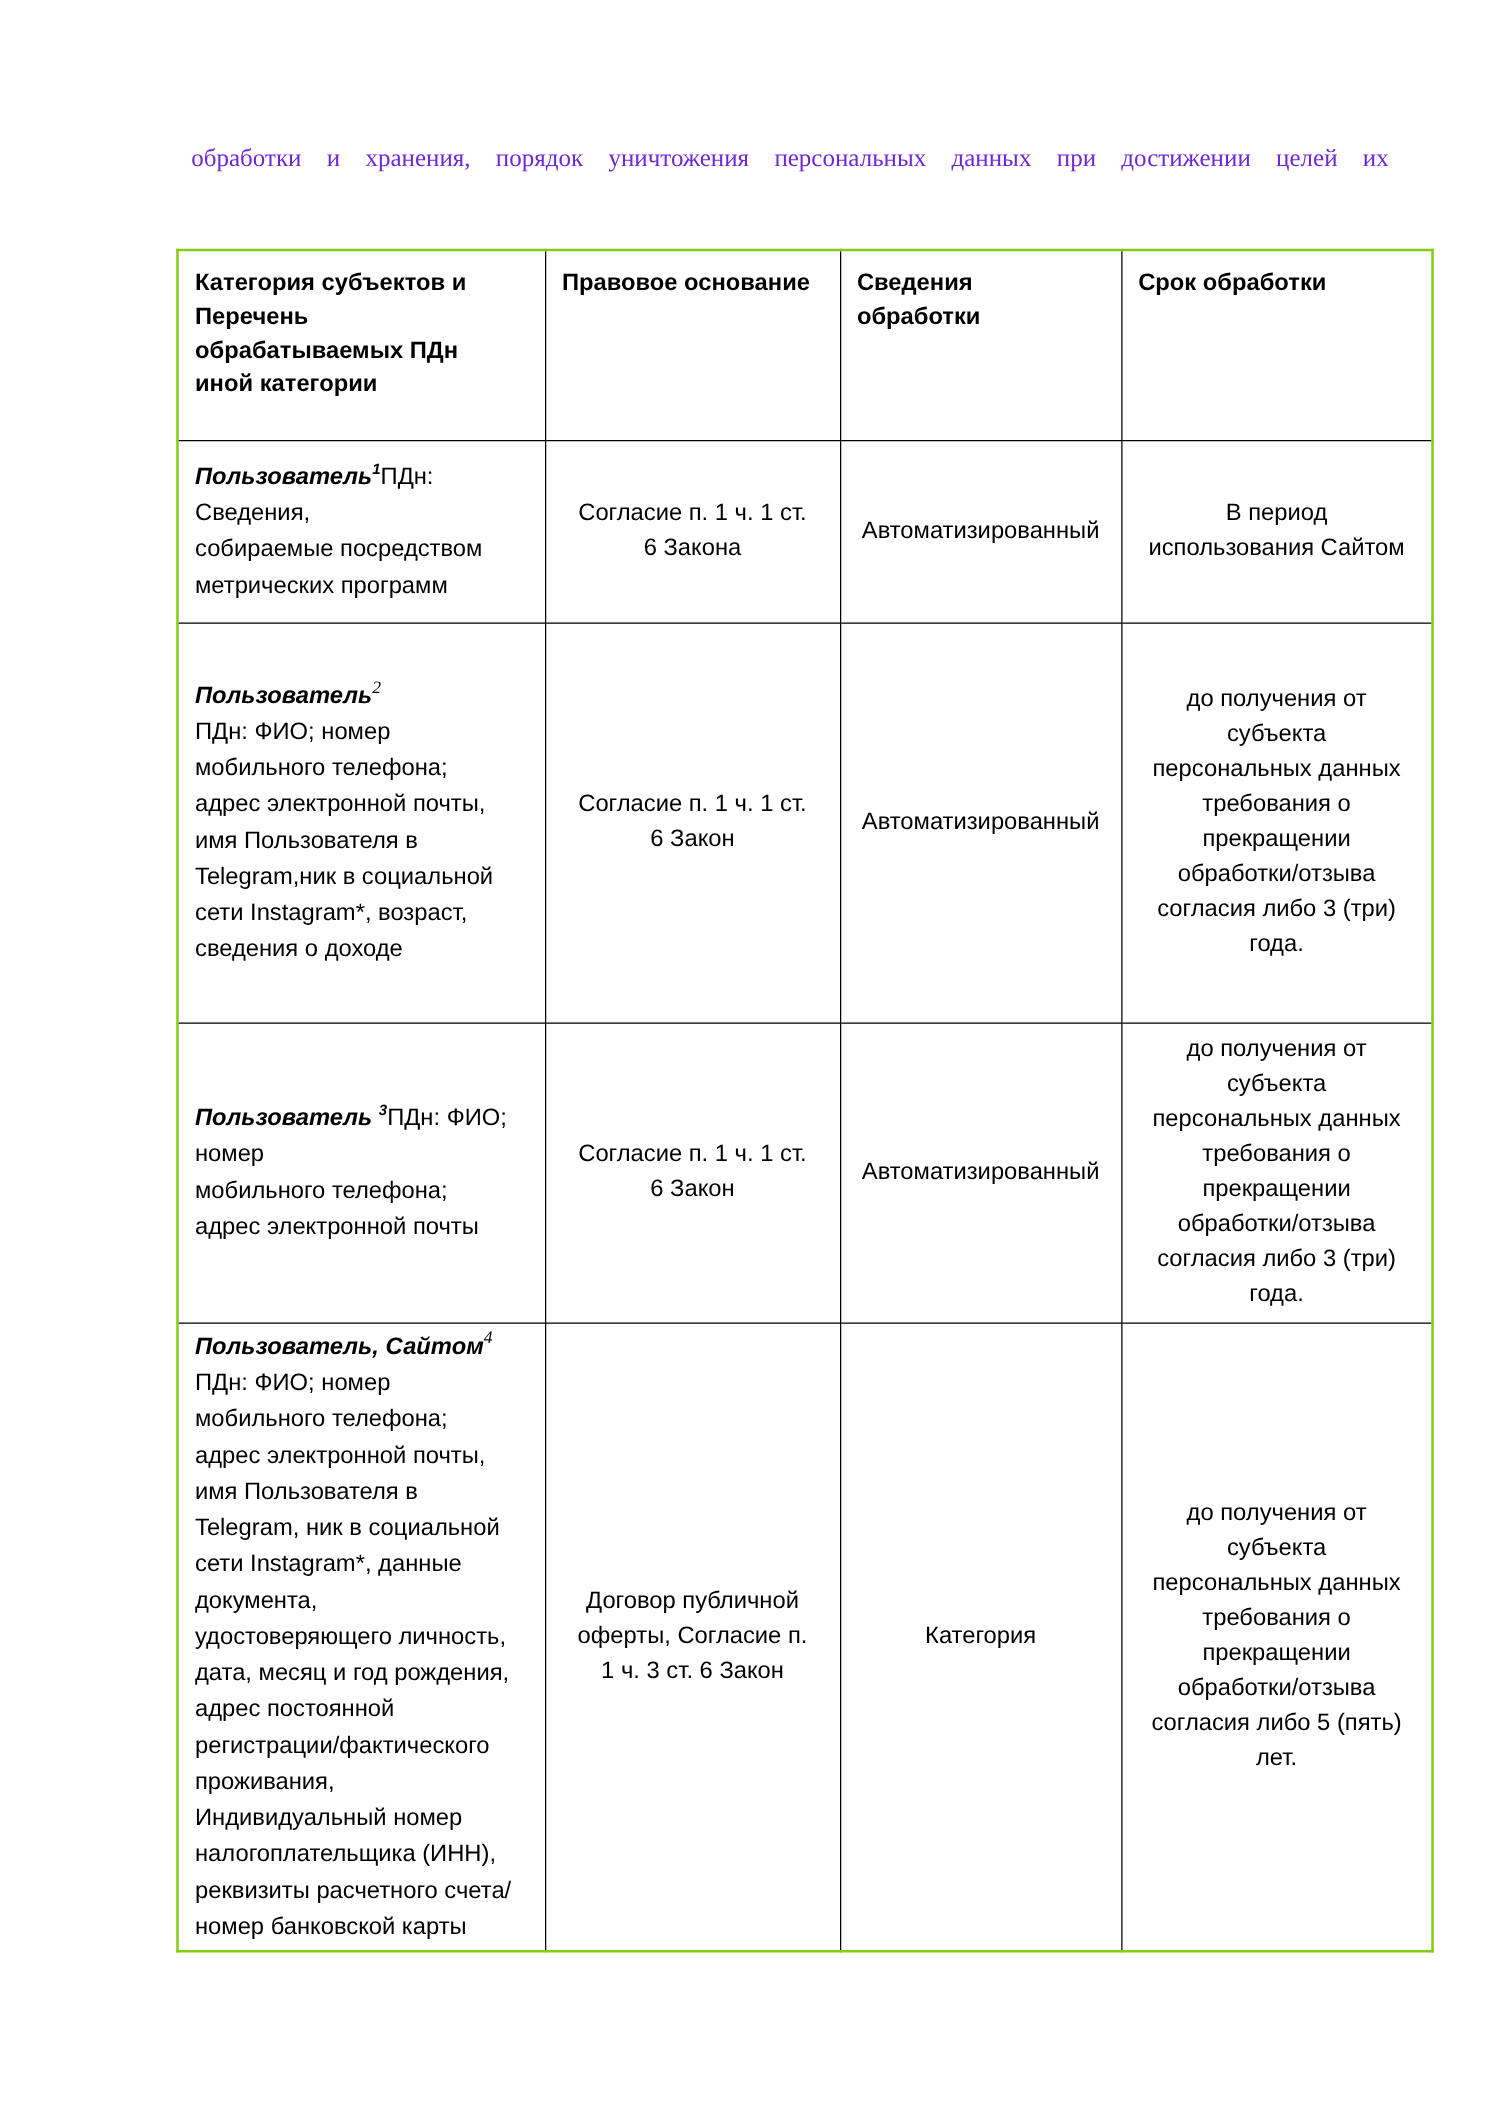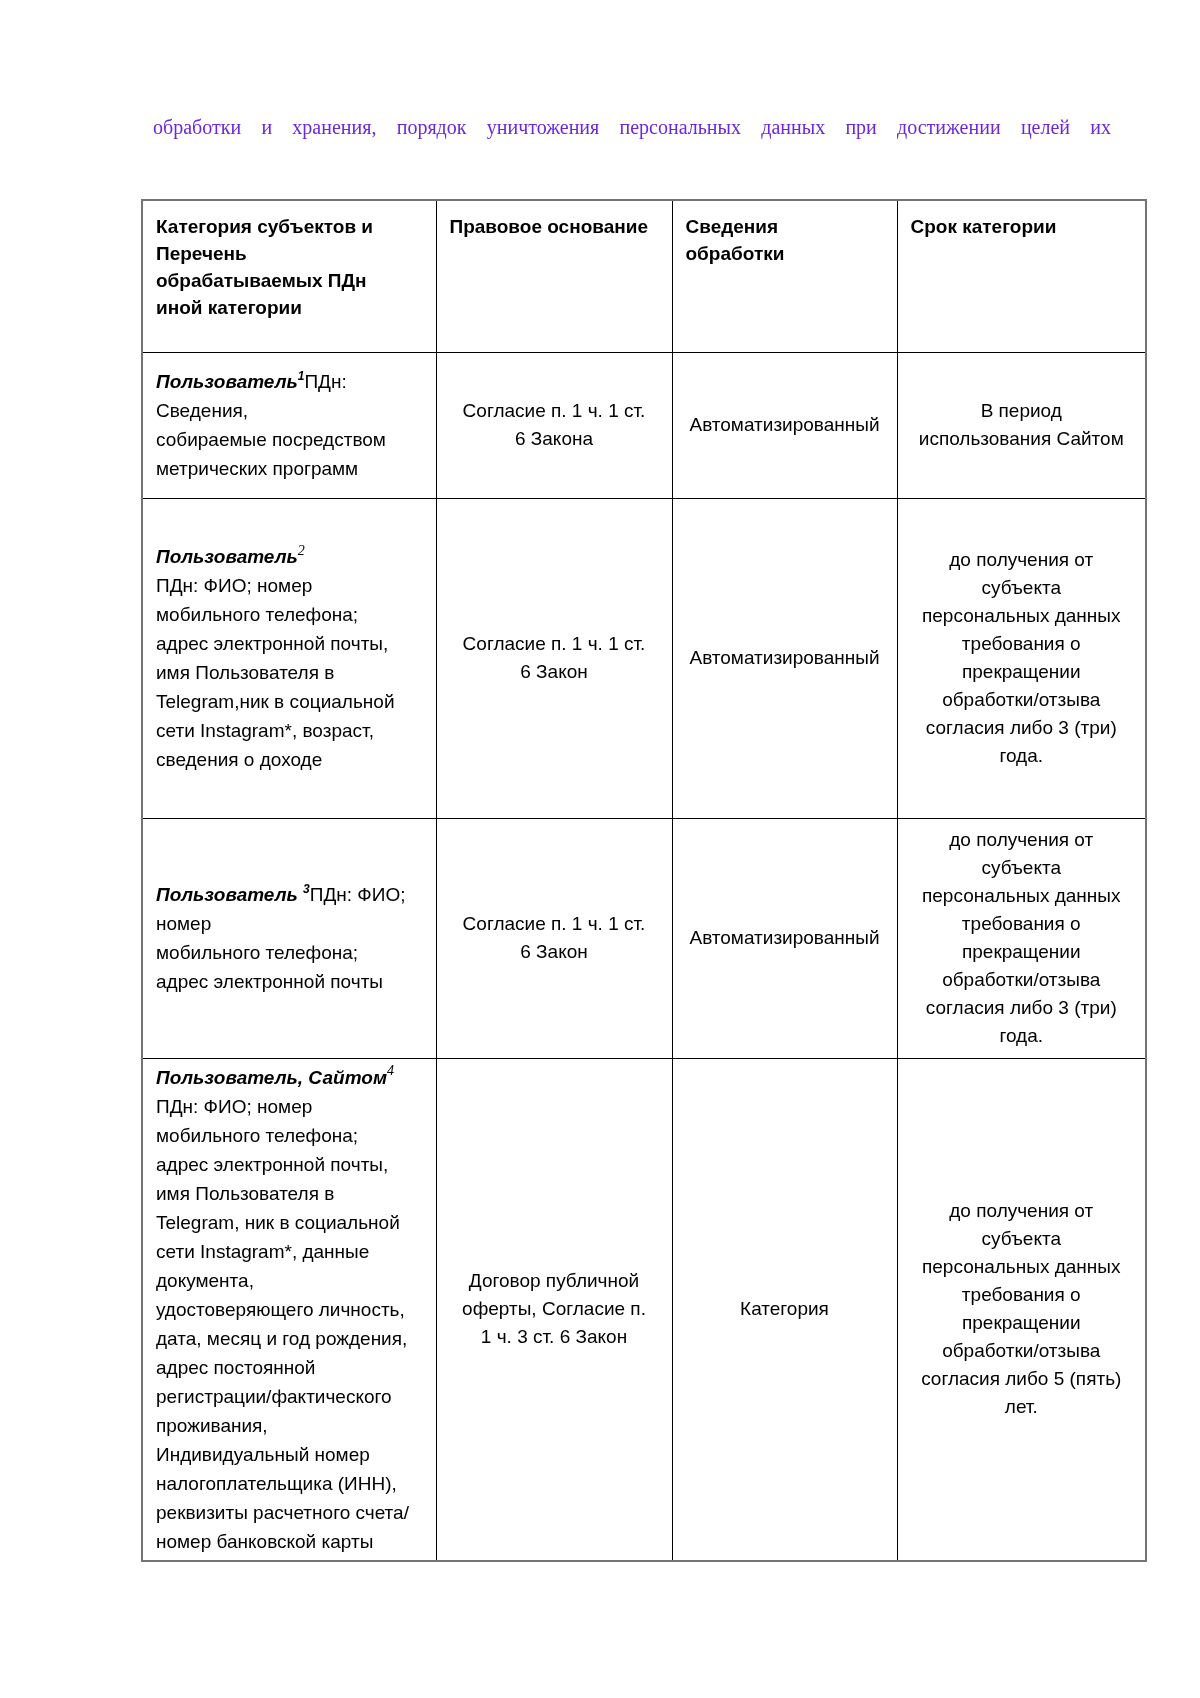--- a/index.html
+++ b/index.html
@@ -37,21 +37,21 @@
   }
 
   
   .pd-table {
     position: absolute;
     left: 141px;
     top: 199px;
     width: 1004px;
     border-collapse: collapse;
     table-layout: fixed;
-    border: 2px solid #737373;
+    border: 2px solid #84cc16;
     font-family: "Liberation Sans", "DejaVu Sans", sans-serif;
     font-size: 19px;
     color: #000000;
   }
   .pd-table td, .pd-table th {
     border: 1px solid #000000;
     white-space: pre-line;
     overflow: hidden;
   }
   .pd-table th {
@@ -113,21 +113,21 @@
     </colgroup>
     <tbody>
         <tr style="height:152px;">
       <th>Категория субъектов и
 Перечень
 обрабатываемых ПДн
 иной категории</th>
       <th>Правовое основание</th>
       <th>Сведения
 обработки</th>
-      <th>Срок категории</th>
+      <th>Срок обработки</th>
     </tr>
 
     <tr style="height:146px;margin-top:16px;">
       <td class="cell-category"><span class="cat-title">Пользователь</span><sup class="cat-sup sup-b">1</sup><span>ПДн: Сведения,
 собираемые посредством
 метрических программ</span></td>
       <td class="cell-center">Согласие п. 1 ч. 1 ст.
 6 Закона</td>
       <td class="cell-center">Автоматизированный</td>
       <td class="cell-center">В период

